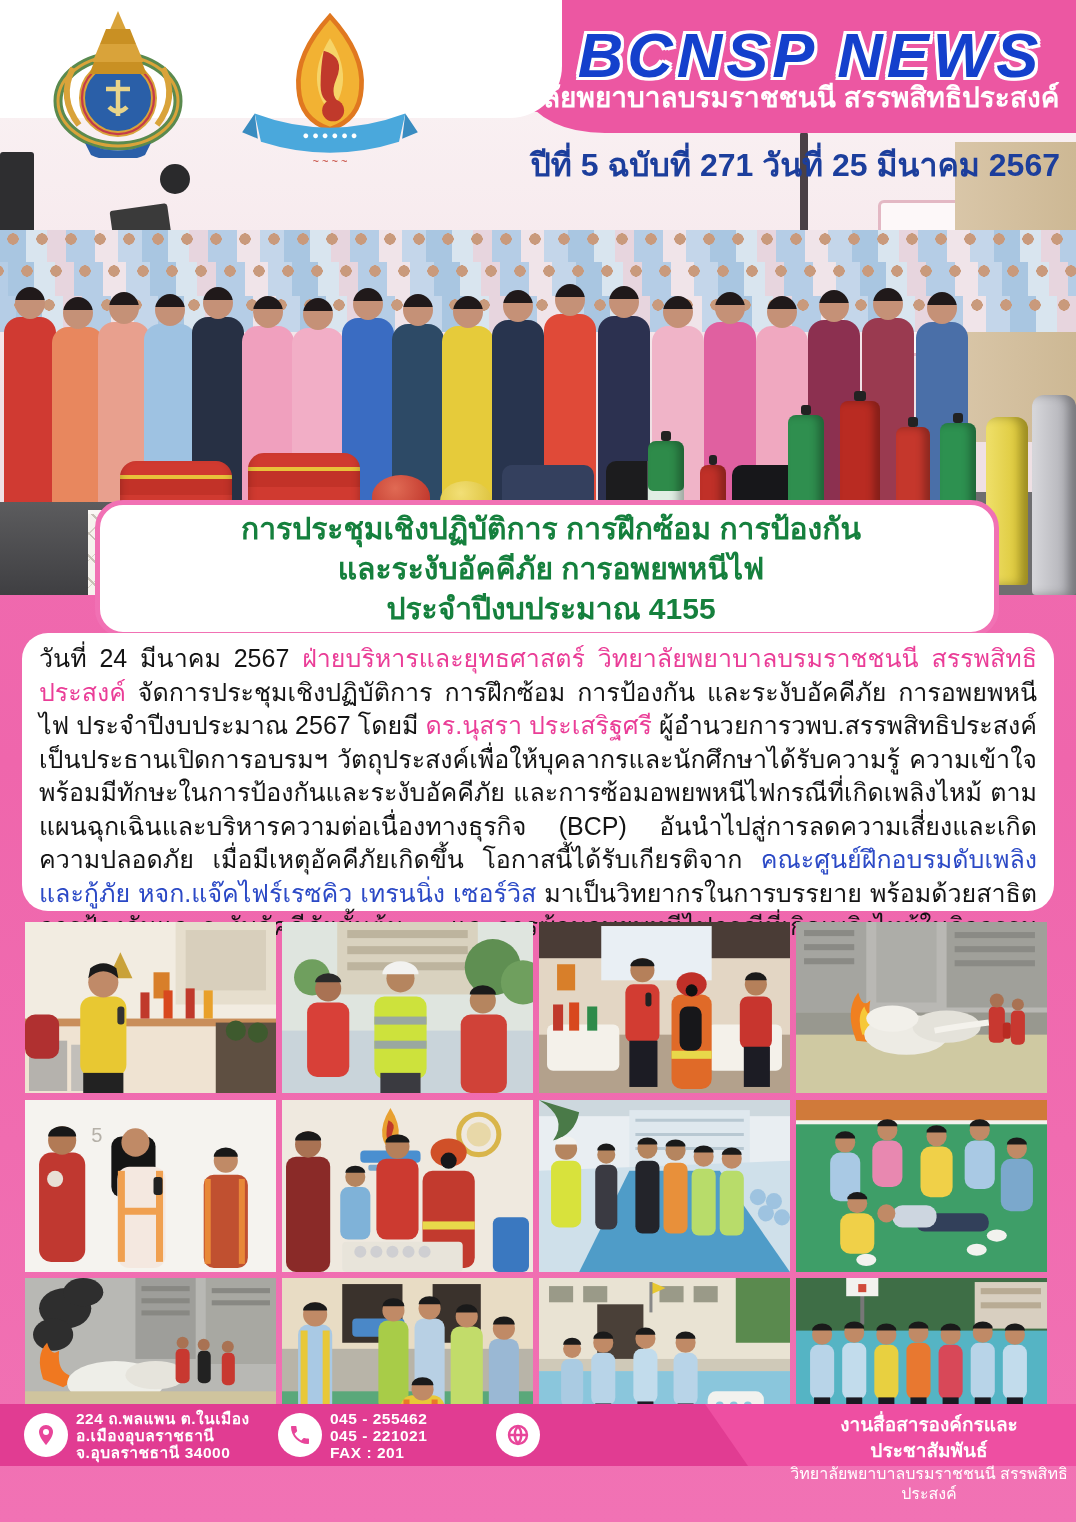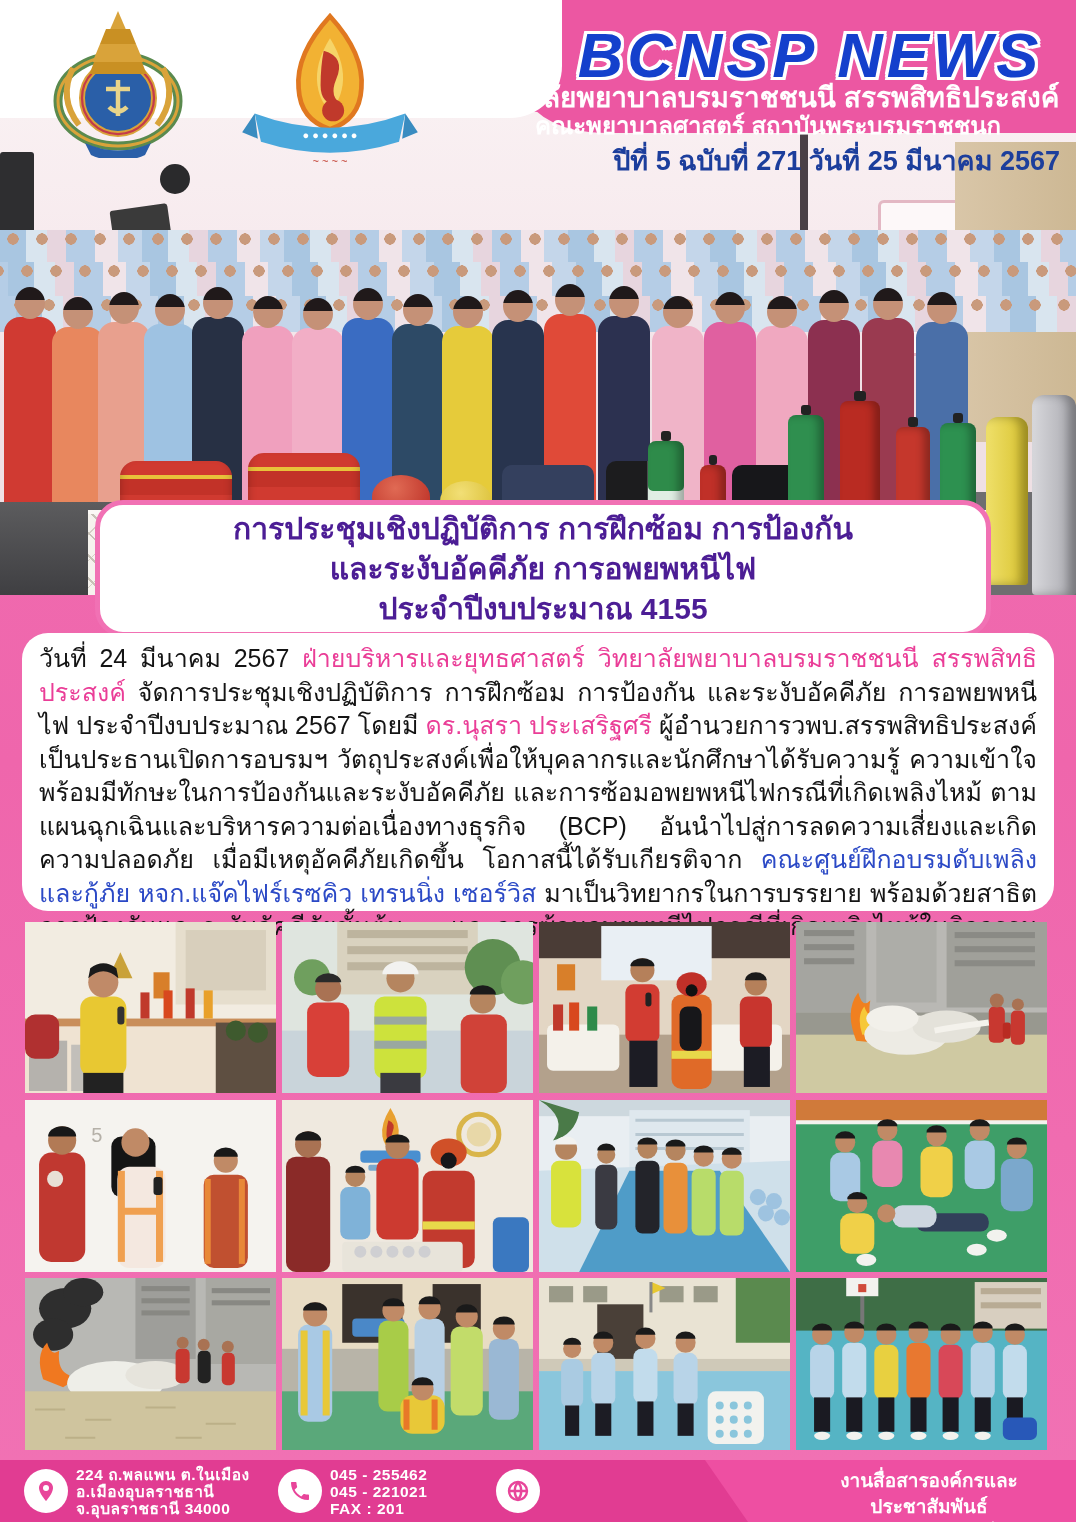--- a/index.html
+++ b/index.html
@@ -37,39 +37,39 @@
   .ext::before{content:"";position:absolute;top:-10px;left:35%;width:30%;height:10px;background:#222;border-radius:3px;}
   .cyl{border-radius:12px 12px 4px 4px;box-shadow:inset -8px 0 10px rgba(0,0,0,.28);}
 
   
   .logobox{top:0;left:0;width:562px;height:118px;background:#fff;border-radius:0 0 52px 0;}
   .banner-svg{top:0;left:0;width:1076px;height:133px;}
   .news-title{top:6px;left:560px;width:500px;text-align:center;color:#1440cc;font-size:63px;font-weight:bold;font-style:italic;letter-spacing:4px;
      text-shadow:-3px -3px 0 #fff,3px -3px 0 #fff,-3px 3px 0 #fff,3px 3px 0 #fff,0 -3px 0 #fff,0 3px 0 #fff,-3px 0 0 #fff,3px 0 0 #fff;margin-top:13px;}
   .sub1{top:75px;left:470px;width:596px;text-align:center;color:#fff;font-size:28px;font-weight:bold;}
   .sub2{top:106px;left:470px;width:596px;text-align:center;color:#fff;font-size:24px;font-weight:bold;}
-  .issue{top:139px;right:16px;color:#1c3e9c;font-size:27px;font-weight:bold;}
+  .issue{top:139px;right:16px;color:#1c3e9c;font-size:32px;font-weight:bold;}
 
   
   .headline{top:500px;left:95px;width:886px;height:127px;background:#fff;border:5px solid #f171b4;border-radius:28px;
-     display:flex;flex-direction:column;justify-content:center;text-align:center;color:#4c1d95;font-weight:bold;font-size:30px;line-height:40px;}
+     display:flex;flex-direction:column;justify-content:center;text-align:center;color:#15803d;font-weight:bold;font-size:30px;line-height:40px;padding-left:8px;}
 
   
   .article{top:633px;left:22px;width:1032px;height:278px;background:#fff;border-radius:26px;box-sizing:border-box;padding:9px 17px;}
   .article p{margin:0;font-size:25px;line-height:33.5px;text-align:justify;color:#141414;}
   .c-black{color:#141414;} .c-pink{color:#ea3d97;} .c-blue{color:#2b49c6;}
 
   
   .ph{position:absolute;width:251px;overflow:hidden;background:#ddd;}
   .ph svg{display:block;width:100%;height:100%;}
   .r1{top:922px;height:171px;} .r2{top:1100px;height:172px;} .r3{top:1278px;height:172px;}
   .c1{left:25px;} .c2{left:282px;} .c3{left:539px;} .c4{left:796px;}
 
   
-  .footer{top:1460px;left:0;width:1076px;height:62px;background:#ee4fa2;}
+  .footer{top:1404px;left:0;width:1076px;height:62px;background:#ee4fa2;}
   .fband{position:absolute;top:0;left:0;width:760px;height:62px;background:#e13c92;clip-path:polygon(0 0,705px 0,748px 62px,0 62px);}
   .ficon{position:absolute;top:9px;width:44px;height:44px;border-radius:50%;background:#fff;display:flex;align-items:center;justify-content:center;}
   .ftxt{position:absolute;top:6px;color:#fff;font-size:15.5px;font-weight:bold;line-height:17px;letter-spacing:.5px;}
   .credit{position:absolute;top:8px;left:790px;width:278px;text-align:center;color:#fff;}
   .credit .l1{font-size:19px;font-weight:bold;line-height:26px;}
   .credit .l2{font-size:16px;line-height:20px;}
 </style>
 </head>
 <body>
 
@@ -155,21 +155,20 @@
       <path d="M56 26 q14 4 8 18 q-5 12 4 16 q-14 2 -14 -12 q0 -12 2 -22 Z" fill="#c0392b"></path>
       <circle cx="62" cy="64" r="7" fill="#c0392b"></circle>
       <path d="M12 66 Q60 84 108 66 L104 84 Q60 98 16 84 Z" fill="#4aa8dc"></path>
       <path d="M12 66 l-8 12 10 4 Z M108 66 l8 12 -10 4 Z" fill="#3a8cc0"></path>
       <text x="60" y="82" font-size="7" fill="#fff" text-anchor="middle" font-family="Liberation Sans,sans-serif">● ● ● ● ● ●</text>
       <text x="60" y="99" font-size="7" fill="#c0392b" text-anchor="middle" font-family="Liberation Sans,sans-serif">~ ~ ~ ~</text>
     </svg>
   </div>
   <div class="abs news-title">BCNSP NEWS</div>
   <div class="abs sub1">วิทยาลัยพยาบาลบรมราชชนนี สรรพสิทธิประสงค์</div>
-  <div class="abs sub2">คณะพยาบาลศาสตร์ สถาบันพระบรมราชชนก</div>
   <div class="abs issue">ปีที่ 5 ฉบับที่ 271 วันที่ 25 มีนาคม 2567</div>
 
   <div class="abs headline">
     <div>การประชุมเชิงปฏิบัติการ การฝึกซ้อม การป้องกัน</div>
     <div>และระงับอัคคีภัย การอพยพหนีไฟ</div>
     <div>ประจำปีงบประมาณ 4155</div>
   </div>
 
   <div class="abs article">
     <p><span class="c-black">วันที่ 24 มีนาคม 2567 </span><span class="c-pink">ฝ่ายบริหารและยุทธศาสตร์ วิทยาลัยพยาบาลบรมราชชนนี สรรพสิทธิประสงค์ </span><span class="c-black">จัดการประชุมเชิงปฏิบัติการ การฝึกซ้อม การป้องกัน และระงับอัคคีภัย การอพยพหนีไฟ ประจำปีงบประมาณ 2567 โดยมี </span><span class="c-pink">ดร.นุสรา ประเสริฐศรี </span><span class="c-black">ผู้อำนวยการวพบ.สรรพสิทธิประสงค์ เป็นประธานเปิดการอบรมฯ วัตถุประสงค์เพื่อให้บุคลากรและนักศึกษาได้รับความรู้ ความเข้าใจ พร้อมมีทักษะในการป้องกันและระงับอัคคีภัย และการซ้อมอพยพหนีไฟกรณีที่เกิดเพลิงไหม้ ตามแผนฉุกเฉินและบริหารความต่อเนื่องทางธุรกิจ (BCP) อันนำไปสู่การลดความเสี่ยงและเกิดความปลอดภัย เมื่อมีเหตุอัคคีภัยเกิดขึ้น โอกาสนี้ได้รับเกียรติจาก </span><span class="c-blue">คณะศูนย์ฝึกอบรมดับเพลิงและกู้ภัย หจก.แจ๊คไฟร์เรซคิว เทรนนิ่ง เซอร์วิส </span><span class="c-black">มาเป็นวิทยากรในการบรรยาย พร้อมด้วยสาธิตการป้องกันและระงับอัคคีภัยขั้นต้น และการซ้อมอพยพหนีไฟกรณีที่เกิดเพลิงไหม้ในกิจกรรมครั้งนี้</span></p>

